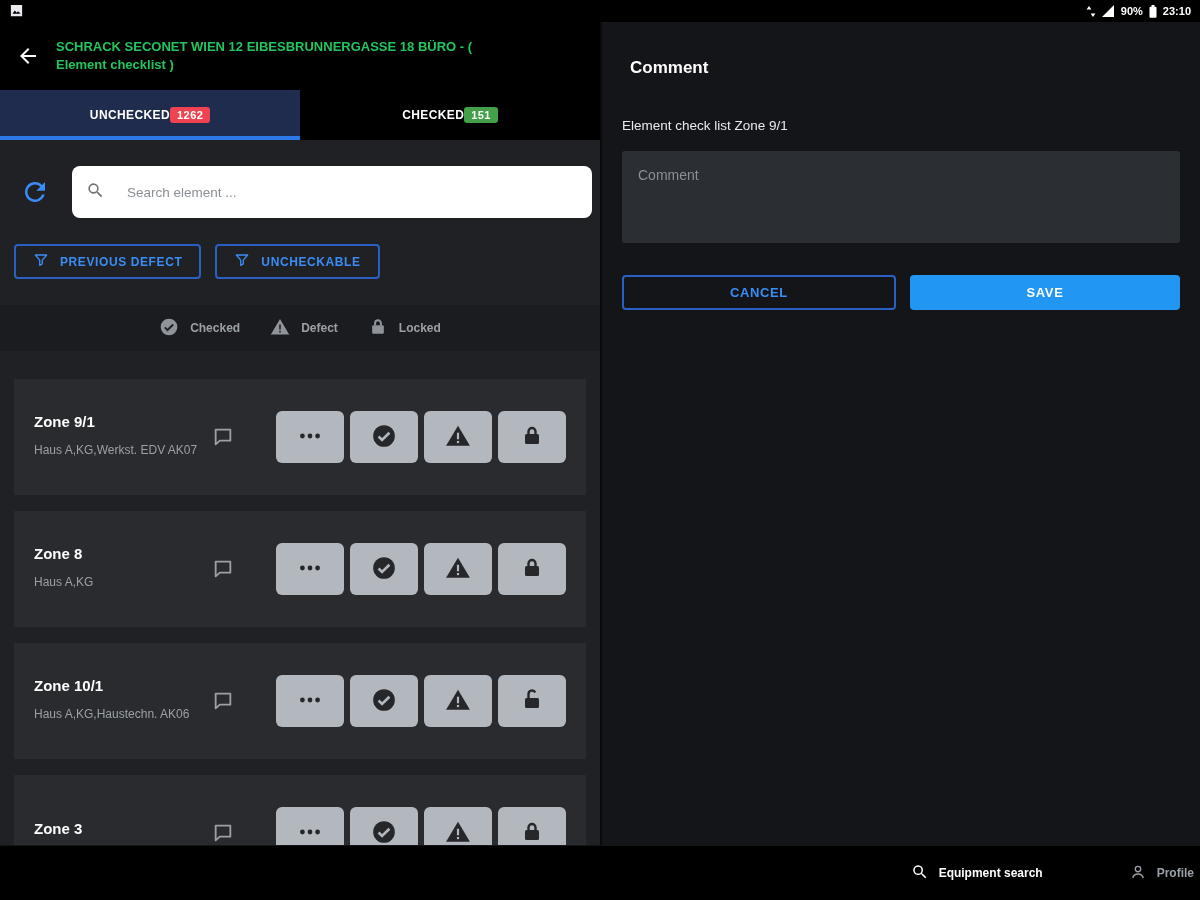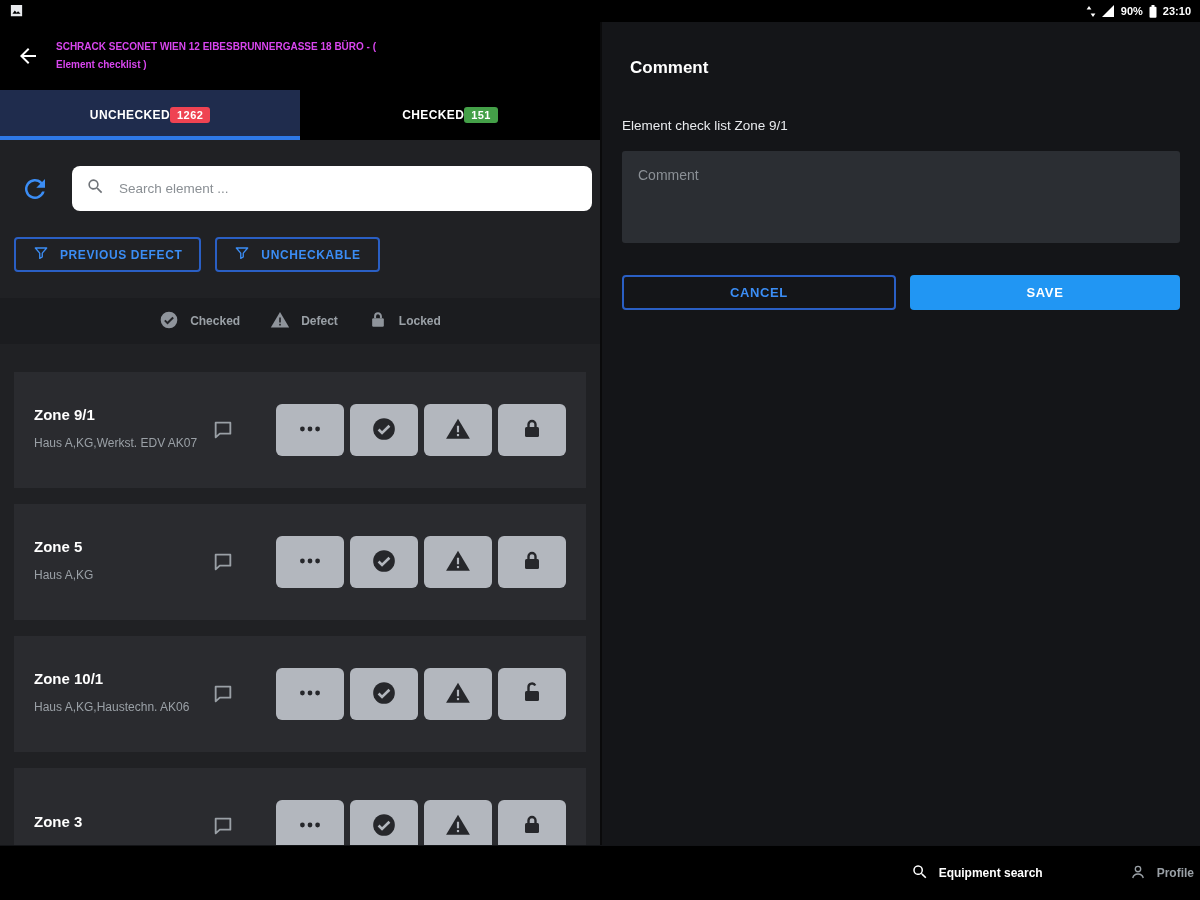--- a/index.html
+++ b/index.html
@@ -21,36 +21,36 @@
   .status-right svg{display:block;}
 
   
   .main{flex:1;display:flex;min-height:0;}
   .left-panel{width:600px;flex:none;display:flex;flex-direction:column;background:var(--content-bg);min-height:0;}
   .right-panel{flex:1;background:var(--right-bg);border-left:2px solid #0a0a0b;min-width:0;}
 
   
   .app-header{background:#000;height:68px;flex:none;display:flex;align-items:center;padding:0 16px;gap:16px;}
   .back-btn{background:none;border:none;padding:0;cursor:pointer;display:flex;}
-  .app-title{color:#d946ef;font-size:10px;font-weight:bold;line-height:18px;}
+  .app-title{color:#22c55e;font-size:13px;font-weight:bold;line-height:18px;}
 
   
   .tabs{display:flex;height:50px;flex:none;background:#000;}
   .tab{flex:1;display:flex;align-items:center;justify-content:center;gap:0;color:#fff;
        font-size:12px;font-weight:bold;letter-spacing:.4px;position:relative;background:none;border:none;cursor:pointer;text-align:center;}
   .tab.active{background:var(--tab-active-bg);}
   .tab.active::after{content:"";position:absolute;left:0;right:0;bottom:0;height:4px;background:var(--tab-underline);}
   .badge{padding:2px 7px;border-radius:3px;font-size:11px;font-weight:bold;color:#fff;}
   .badge.red{background:var(--badge-red);}
   .badge.green{background:var(--badge-green);}
 
   
   .search-row{display:flex;align-items:center;padding:26px 8px 0 20px;gap:22px;flex:none;}
   .refresh-btn{background:none;border:none;padding:0;cursor:pointer;display:flex;}
-  .search-box{flex:1;background:#fff;border-radius:8px;height:45px;display:flex;align-items:center;padding:0 14px;gap:12px;}
+  .search-box{flex:1;background:#fff;border-radius:8px;height:52px;display:flex;align-items:center;padding:0 14px;gap:20px;}
   .search-box input{border:none;outline:none;flex:1;font-size:13.5px;color:#333;background:transparent;font-family:inherit;}
   .search-box input::placeholder{color:#8a8f94;}
 
   .filter-row{display:flex;gap:14px;padding:26px 14px 0;flex:none;}
   .filter-btn{display:flex;align-items:center;gap:11px;border:2px solid var(--accent-border);border-radius:4px;
               background:transparent;color:var(--accent);font-weight:bold;font-size:12px;letter-spacing:.6px;
               height:35px;padding:8px 17px;cursor:pointer;font-family:inherit;}
 
   
   .legend{margin-top:26px;background:var(--legend-bg);height:46px;flex:none;display:flex;align-items:center;justify-content:center;gap:30px;}
@@ -255,21 +255,21 @@
                     <rect x="5" y="10" width="14" height="10" rx="1.5" fill="#26272b"></rect>
                     <path class="lock-closed-shackle" d="M8.5 10V7.5a3.5 3.5 0 0 1 7 0V10" fill="none" stroke="#26272b" stroke-width="2.4"></path>
                     <path class="lock-open-shackle" d="M8.5 10V6a3.5 3.5 0 0 1 6.7-1.4" fill="none" stroke="#26272b" stroke-width="2.4"></path>
                   </svg></span>
             </button>
           </div>
         </div>
 
         <div class="zone-card">
           <div class="zone-info">
-            <div class="zone-name">Zone 5</div>
+            <div class="zone-name">Zone 8</div>
             <div class="zone-sub">Haus A,KG</div>
           </div>
           <button class="comment-bubble">
             <svg width="22" height="22" viewBox="0 0 24 24">
                 <path d="M4 4h16v12H8.5L4 20z" fill="none" stroke="#9aa0a6" stroke-width="2" stroke-linejoin="round"></path>
               </svg>
           </button>
           <div class="zone-actions">
             <button class="action-btn">
               <span><svg width="26" height="26" viewBox="0 0 24 24">

